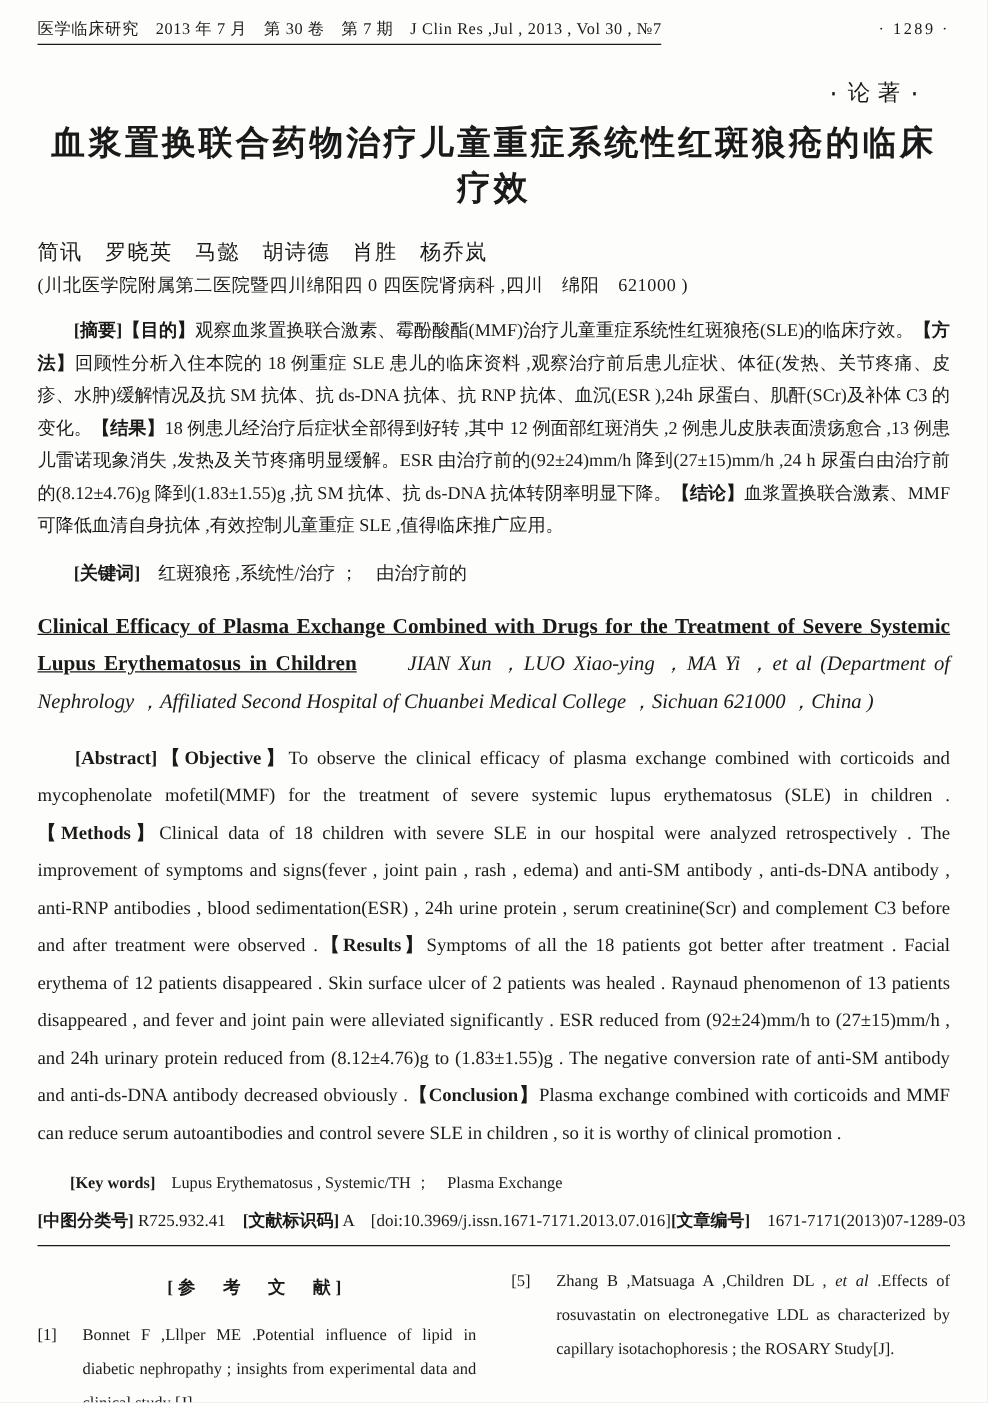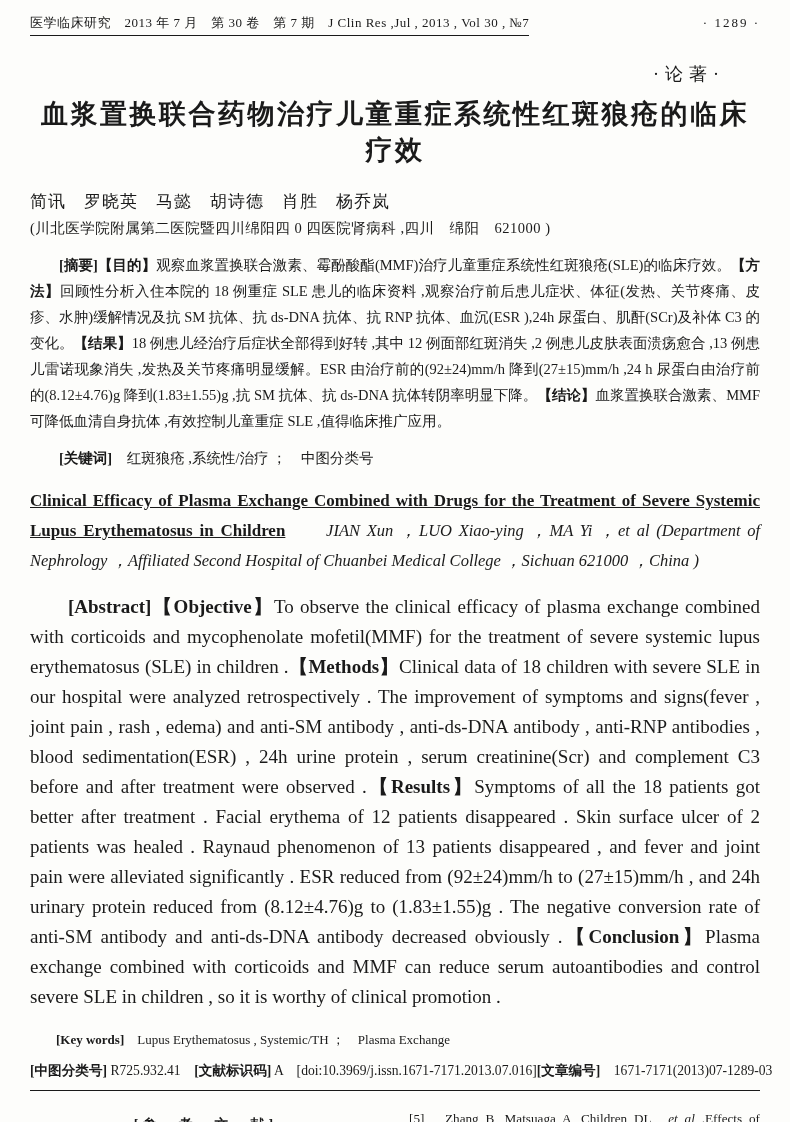--- a/index.html
+++ b/index.html
@@ -8,37 +8,37 @@
     font-family:"Liberation Serif","DejaVu Serif",serif;
     box-sizing:border-box;padding:14px 30px 0 30px;overflow:hidden;position:relative;
   }
   .b{font-weight:bold;}
   .i{font-style:italic;}
 
   .hdr{display:flex;justify-content:space-between;align-items:flex-start;font-size:13px;}
   .hdr-left{border-bottom:1px solid #1a1a1a;padding-bottom:3px;letter-spacing:.5px;}
   .hdr-right{padding-top:1px;letter-spacing:2px;}
 
-  .article-type{text-align:right;font-size:18px;margin:26px 35px 0 0;
-    font-family:Liberation Serif, serif;letter-spacing:6px;}
+  .article-type{text-align:right;font-size:18px;margin:26px 17px 0 0;
+    font-family:Liberation Mono, monospace;letter-spacing:6px;}
 
   .title{font-size:27px;font-weight:bold;letter-spacing:2.5px;margin-top:10px;
     font-family:"Liberation Sans","DejaVu Sans",sans-serif;text-align:center;}
 
   .authors{font-size:17px;margin-top:22px;letter-spacing:1px;}
   .affil{font-size:14.5px;margin-top:6px;letter-spacing:.5px;}
 
   .abstract-cn{font-size:14.5px;line-height:26px;text-align:justify;margin-top:14px;text-indent:2em;}
   .kw-cn{font-size:14.5px;margin-top:2px;text-indent:2em;}
 
   .en-block{margin-top:18px;}
   .en-title{font-size:16.5px;line-height:30px;text-align:justify;
     font-family:"Liberation Serif","DejaVu Serif",serif;}
   .en-title .b{font-size:17px;text-decoration:underline;}
-  .en-abstract{font-size:19px;line-height:30px;text-align:justify;text-indent:2em;margin-top:2px;}
+  .en-abstract{font-size:15px;line-height:30px;text-align:justify;text-indent:2em;margin-top:2px;}
   .kw-en{font-size:13px;margin-top:2px;text-indent:2em;}
 
   .meta-line{font-size:13.6px;margin-top:6px;white-space:nowrap;}
 
   .divider{border:none;border-top:1.6px solid #1a1a1a;margin:10px 0 0 0;}
 
   .refs{display:flex;gap:28px;margin-top:14px;}
   .refs-col{flex:1;min-width:0;font-size:13.2px;line-height:27px;}
   .refs-heading{text-align:center;font-size:14px;font-weight:bold;letter-spacing:4px;margin:6px 0 10px 0;}
   .ref-item{display:flex;}
@@ -58,21 +58,21 @@
 
   <div class="article-type">·论著·</div>
 
   <h1 class="title">血浆置换联合药物治疗儿童重症系统性红斑狼疮的临床疗效</h1>
 
   <div class="authors">简讯　罗晓英　马懿　胡诗德　肖胜　杨乔岚</div>
   <div class="affil">(川北医学院附属第二医院暨四川绵阳四 0 四医院肾病科 ,四川　绵阳　621000 )</div>
 
   <p class="abstract-cn"><span class="b">[摘要]【目的】</span><span>观察血浆置换联合激素、霉酚酸酯(MMF)治疗儿童重症系统性红斑狼疮(SLE)的临床疗效。</span><span class="b">【方法】</span><span>回顾性分析入住本院的 18 例重症 SLE 患儿的临床资料 ,观察治疗前后患儿症状、体征(发热、关节疼痛、皮疹、水肿)缓解情况及抗 SM 抗体、抗 ds-DNA 抗体、抗 RNP 抗体、血沉(ESR ),24h 尿蛋白、肌酐(SCr)及补体 C3 的变化。</span><span class="b">【结果】</span><span>18 例患儿经治疗后症状全部得到好转 ,其中 12 例面部红斑消失 ,2 例患儿皮肤表面溃疡愈合 ,13 例患儿雷诺现象消失 ,发热及关节疼痛明显缓解。ESR 由治疗前的(92±24)mm/h 降到(27±15)mm/h ,24 h 尿蛋白由治疗前的(8.12±4.76)g 降到(1.83±1.55)g ,抗 SM 抗体、抗 ds-DNA 抗体转阴率明显下降。</span><span class="b">【结论】</span><span>血浆置换联合激素、MMF 可降低血清自身抗体 ,有效控制儿童重症 SLE ,值得临床推广应用。</span></p>
 
-  <p class="kw-cn"><span class="b">[关键词]</span><span>　红斑狼疮 ,系统性/治疗 ；　中图分类号</span></p>
+  <p class="kw-cn"><span class="b">[关键词]</span><span>　红斑狼疮 ,系统性/治疗 ；　由治疗前的</span></p>
 
   <div class="en-block">
     <p class="en-title"><span class="b">Clinical Efficacy of Plasma Exchange Combined with Drugs for the Treatment of Severe Systemic Lupus Erythematosus in Children</span><span>　　</span><span class="i">JIAN Xun ，LUO Xiao-ying ，MA Yi ，et al (Department of Nephrology ，Affiliated Second Hospital of Chuanbei Medical College ，Sichuan 621000 ，China )</span></p>
     <p class="en-abstract"><span class="b">[Abstract]【Objective】</span><span>To observe the clinical efficacy of plasma exchange combined with corticoids and mycophenolate mofetil(MMF) for the treatment of severe systemic lupus erythematosus (SLE) in children .</span><span class="b">【Methods】</span><span>Clinical data of 18 children with severe SLE in our hospital were analyzed retrospectively . The improvement of symptoms and signs(fever , joint pain , rash , edema) and anti-SM antibody , anti-ds-DNA antibody , anti-RNP antibodies , blood sedimentation(ESR) , 24h urine protein , serum creatinine(Scr) and complement C3 before and after treatment were observed .</span><span class="b">【Results】</span><span>Symptoms of all the 18 patients got better after treatment . Facial erythema of 12 patients disappeared . Skin surface ulcer of 2 patients was healed . Raynaud phenomenon of 13 patients disappeared , and fever and joint pain were alleviated significantly . ESR reduced from (92±24)mm/h to (27±15)mm/h , and 24h urinary protein reduced from (8.12±4.76)g to (1.83±1.55)g . The negative conversion rate of anti-SM antibody and anti-ds-DNA antibody decreased obviously .</span><span class="b">【Conclusion】</span><span>Plasma exchange combined with corticoids and MMF can reduce serum autoantibodies and control severe SLE in children , so it is worthy of clinical promotion .</span></p>
     <p class="kw-en"><span class="b">[Key words]</span><span>　Lupus Erythematosus , Systemic/TH ；　Plasma Exchange</span></p>
   </div>
 
   <div class="meta-line"><span class="b">[中图分类号]</span><span> R725.932.41　</span><span class="b">[文献标识码]</span><span> A　[doi:10.3969/j.issn.1671-7171.2013.07.016]</span><span class="b">[文章编号]</span><span>　1671-7171(2013)07-1289-03</span></div>
 
   <hr class="divider">

